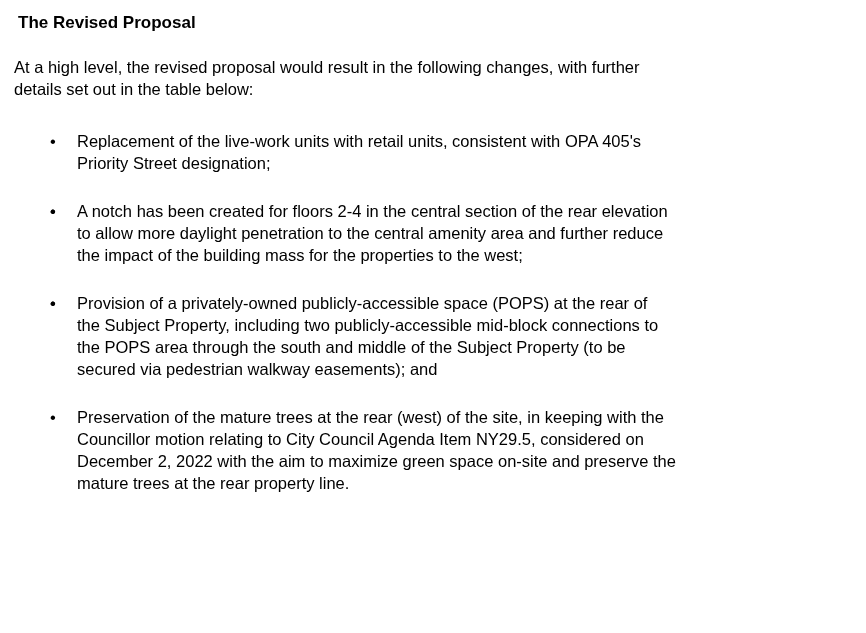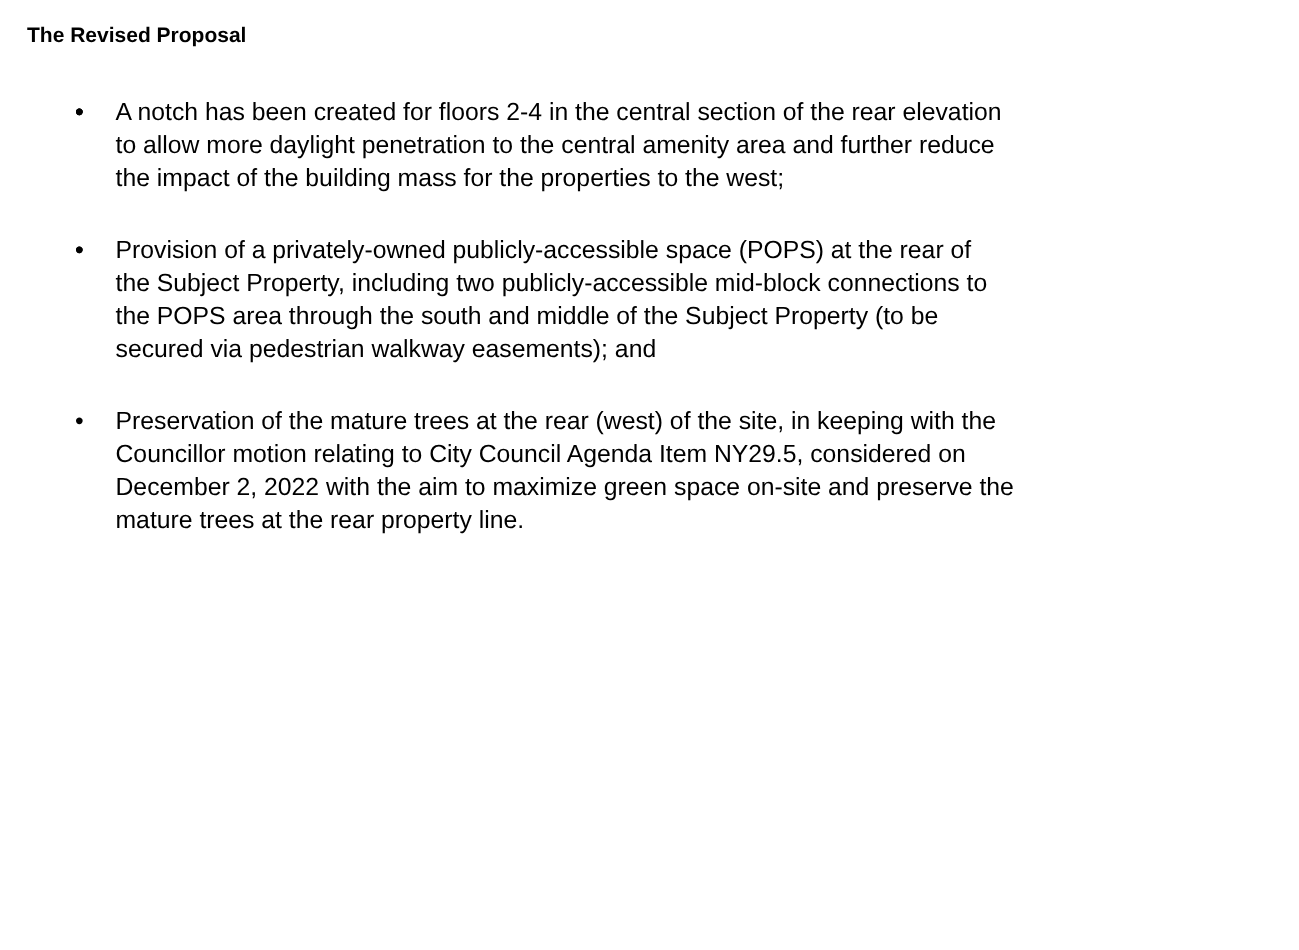--- a/index.html
+++ b/index.html
@@ -14,21 +14,21 @@
     color: #000000;
     font-family: "Liberation Sans", sans-serif;
     font-size: 16.5px;
     line-height: 22px;
   }
   .doc {
     padding: 12px 30px 0 14px;
   }
   .doc-heading {
     margin: 0 0 0 4px;
-    font-size: 14px;
+    font-size: 17px;
     font-weight: bold;
     line-height: 22px;
   }
   .intro {
     margin: 22px 0 0 0;
     white-space: pre-line;
   }
   .changes {
     list-style: none;
     margin: 30px 0 0 0;
@@ -51,25 +51,29 @@
     white-space: pre-line;
   }
 </style>
 </head>
 <body>
 
 <div class="doc">
 
   <h2 class="doc-heading">The Revised Proposal</h2>
 
+  <p class="intro">At a high level, the revised proposal would result in the following changes, with further
+details set out in the table below:</p>
 
   <ul class="changes">
 
     <li class="change">
       <span class="bullet-marker">•</span>
+      <span class="change-text">Replacement of the live-work units with retail units, consistent with OPA 405's
+Priority Street designation;</span>
     </li>
 
     <li class="change">
       <span class="bullet-marker">•</span>
     </li>
 
     <li class="change">
       <span class="bullet-marker">•</span>
       <span class="change-text">A notch has been created for floors 2-4 in the central section of the rear elevation
 to allow more daylight penetration to the central amenity area and further reduce

